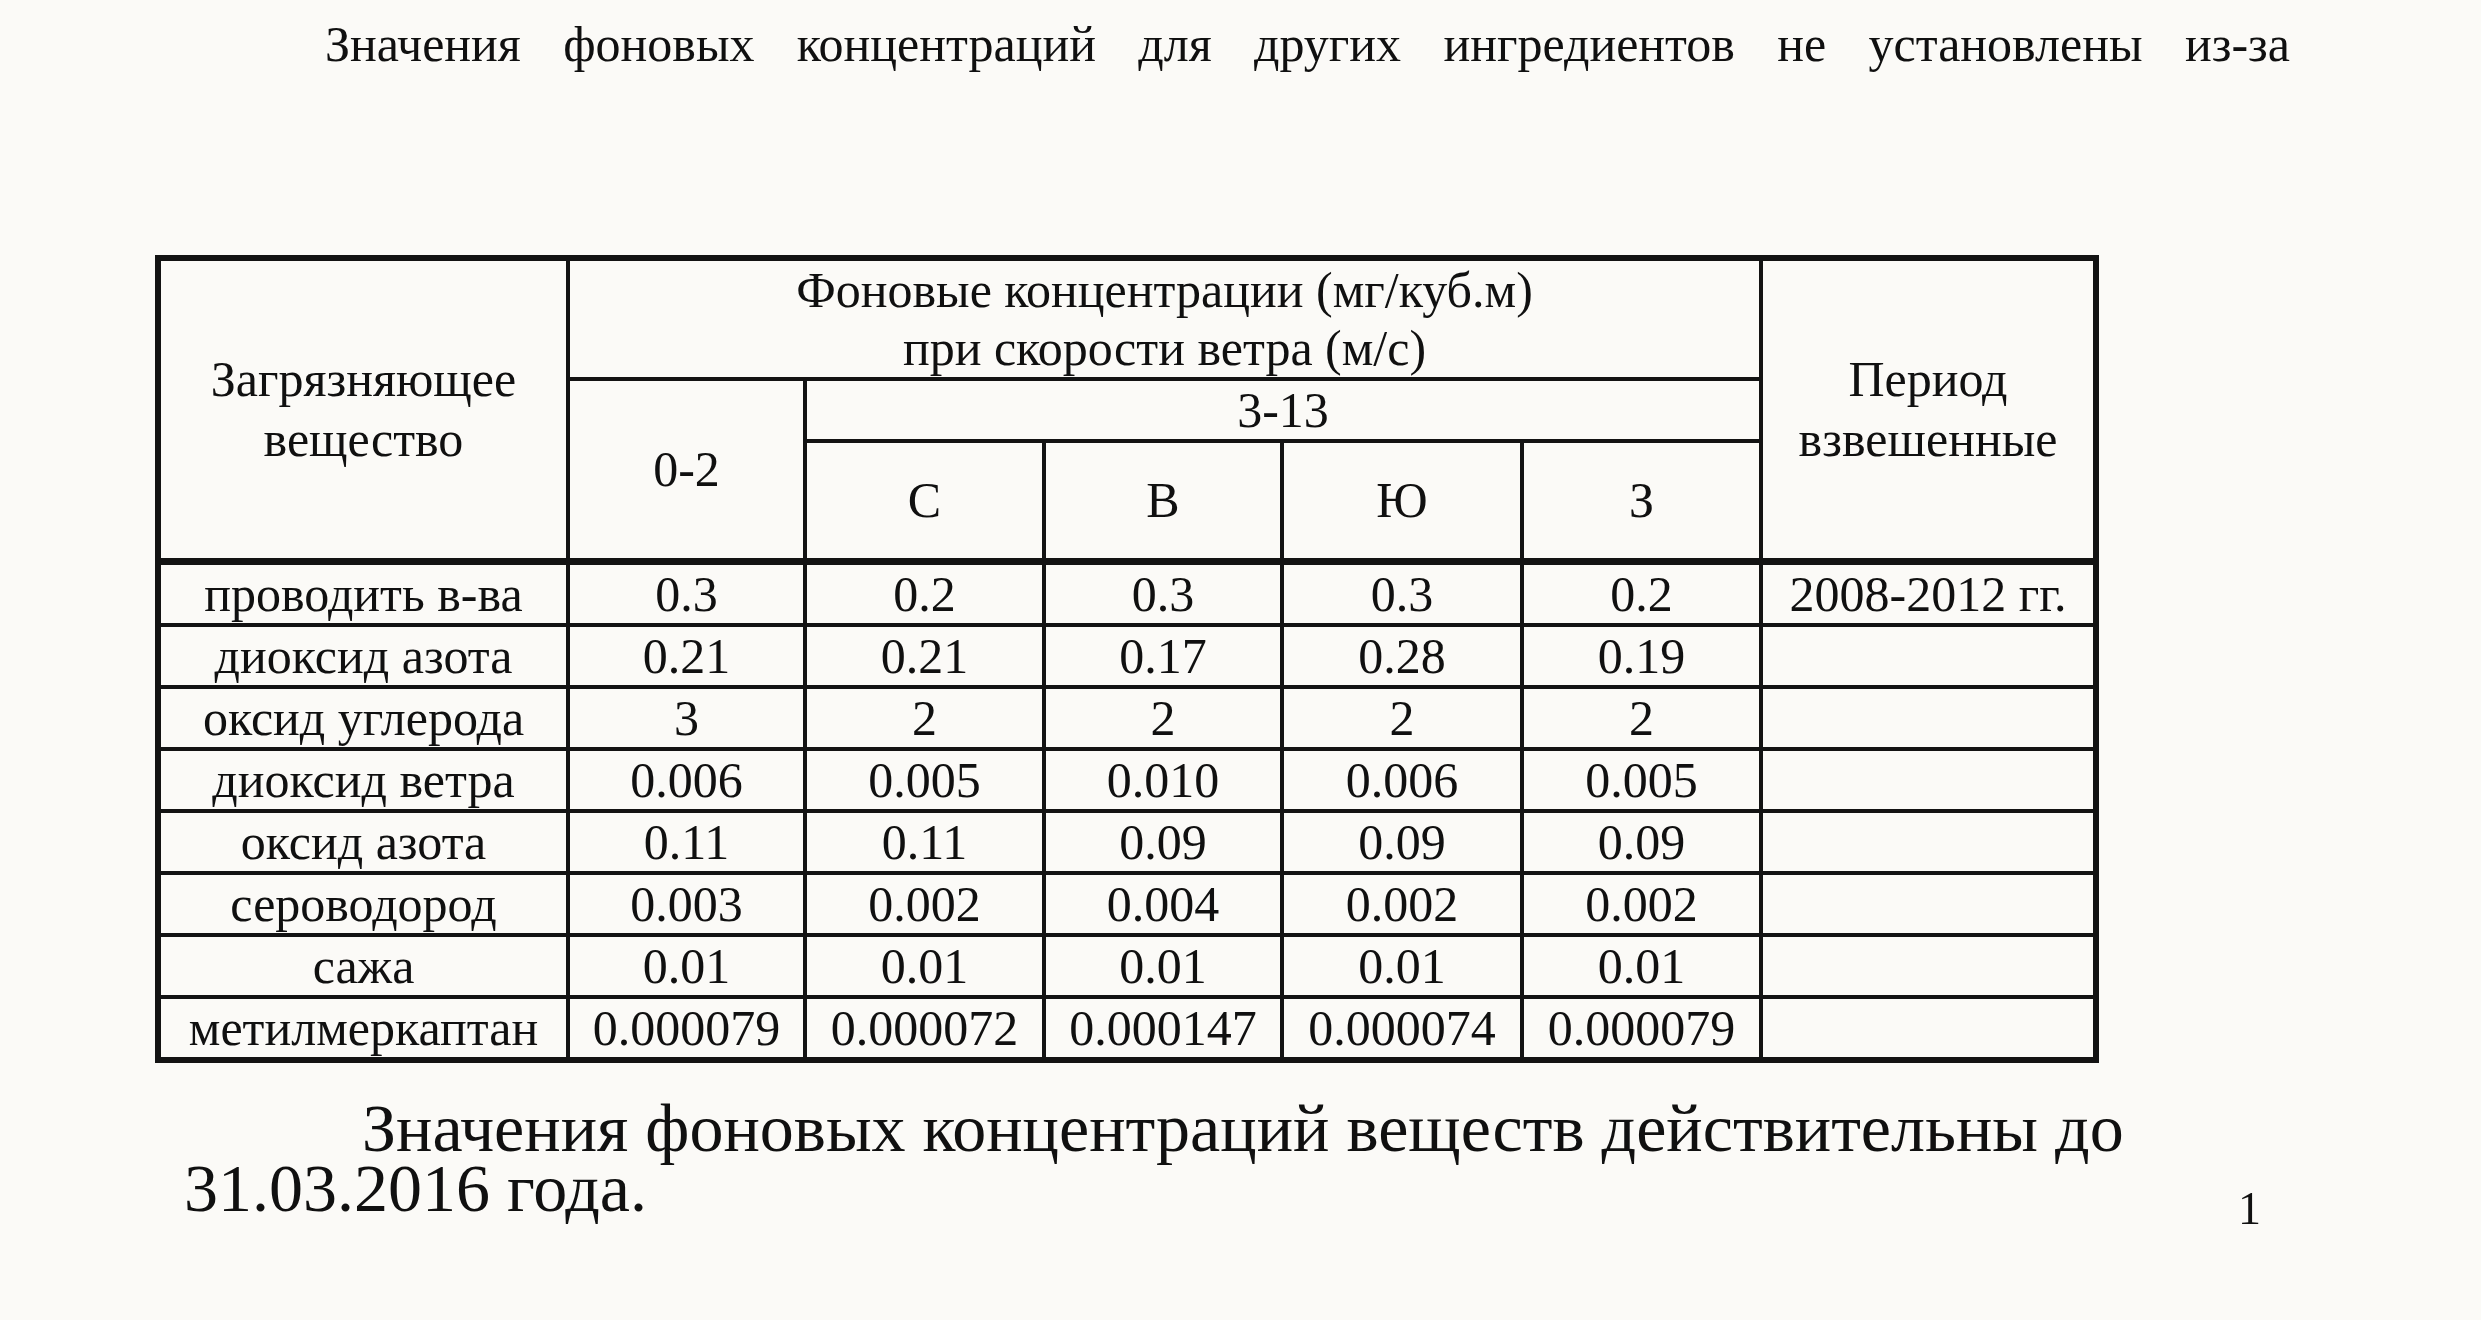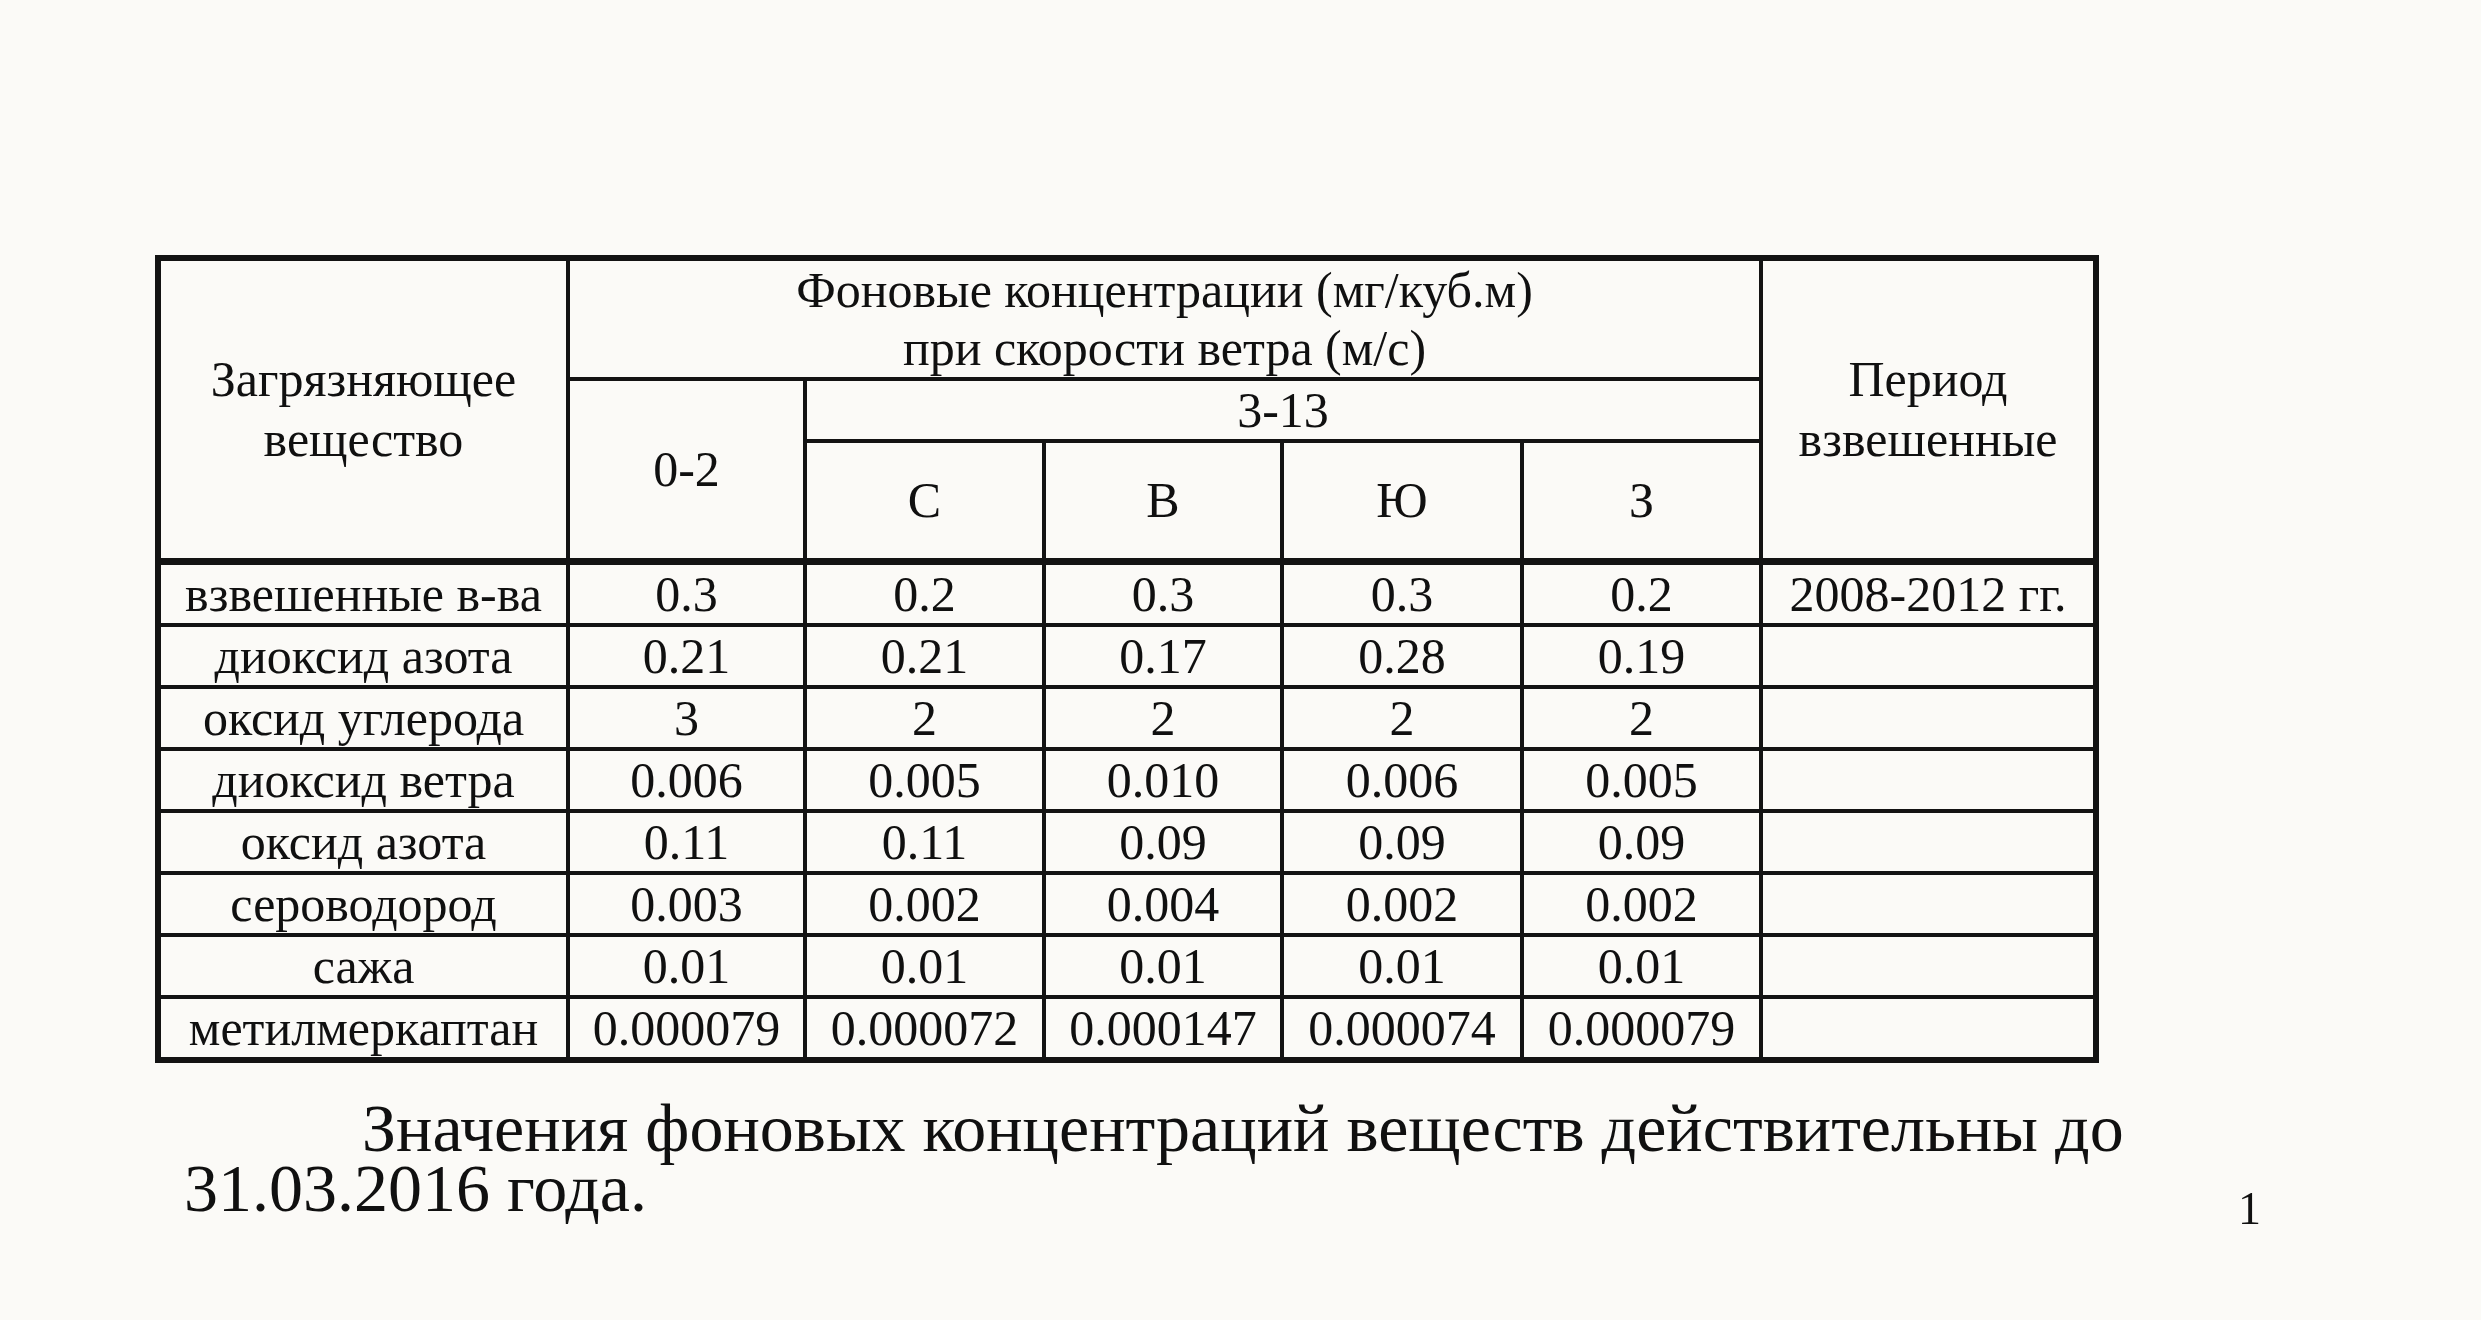--- a/index.html
+++ b/index.html
@@ -75,20 +75,21 @@
     left: 2238px;
     top: 1184px;
     font-size: 46px;
     line-height: 50px;
   }
 </style>
 </head>
 <body>
 
 <div class="intro">
+  <span class="ln ln-first">Значения фоновых концентраций для других ингредиентов не установлены из-за</span>
 </div>
 
 <table class="conc">
   <colgroup>
     <col style="width:410px">
     <col style="width:237px">
     <col style="width:239px">
     <col style="width:238px">
     <col style="width:240px">
     <col style="width:239px">
@@ -115,21 +116,21 @@
     </tr>
     <tr class="hrow-3">
       <th class="dir">С</th>
       <th class="dir">В</th>
       <th class="dir">Ю</th>
       <th class="dir">З</th>
     </tr>
   </thead>
   <tbody>
     <tr>
-      <td class="substance">взвешенные в-ва</td>
+      <td class="substance">проводить в-ва</td>
       <td>0.3</td>
       <td>0.2</td>
       <td>0.3</td>
       <td>0.3</td>
       <td>0.2</td>
       <td>2008-2012 гг.</td>
     </tr>
     <tr>
       <td class="substance">диоксид азота</td>
       <td>0.21</td>

